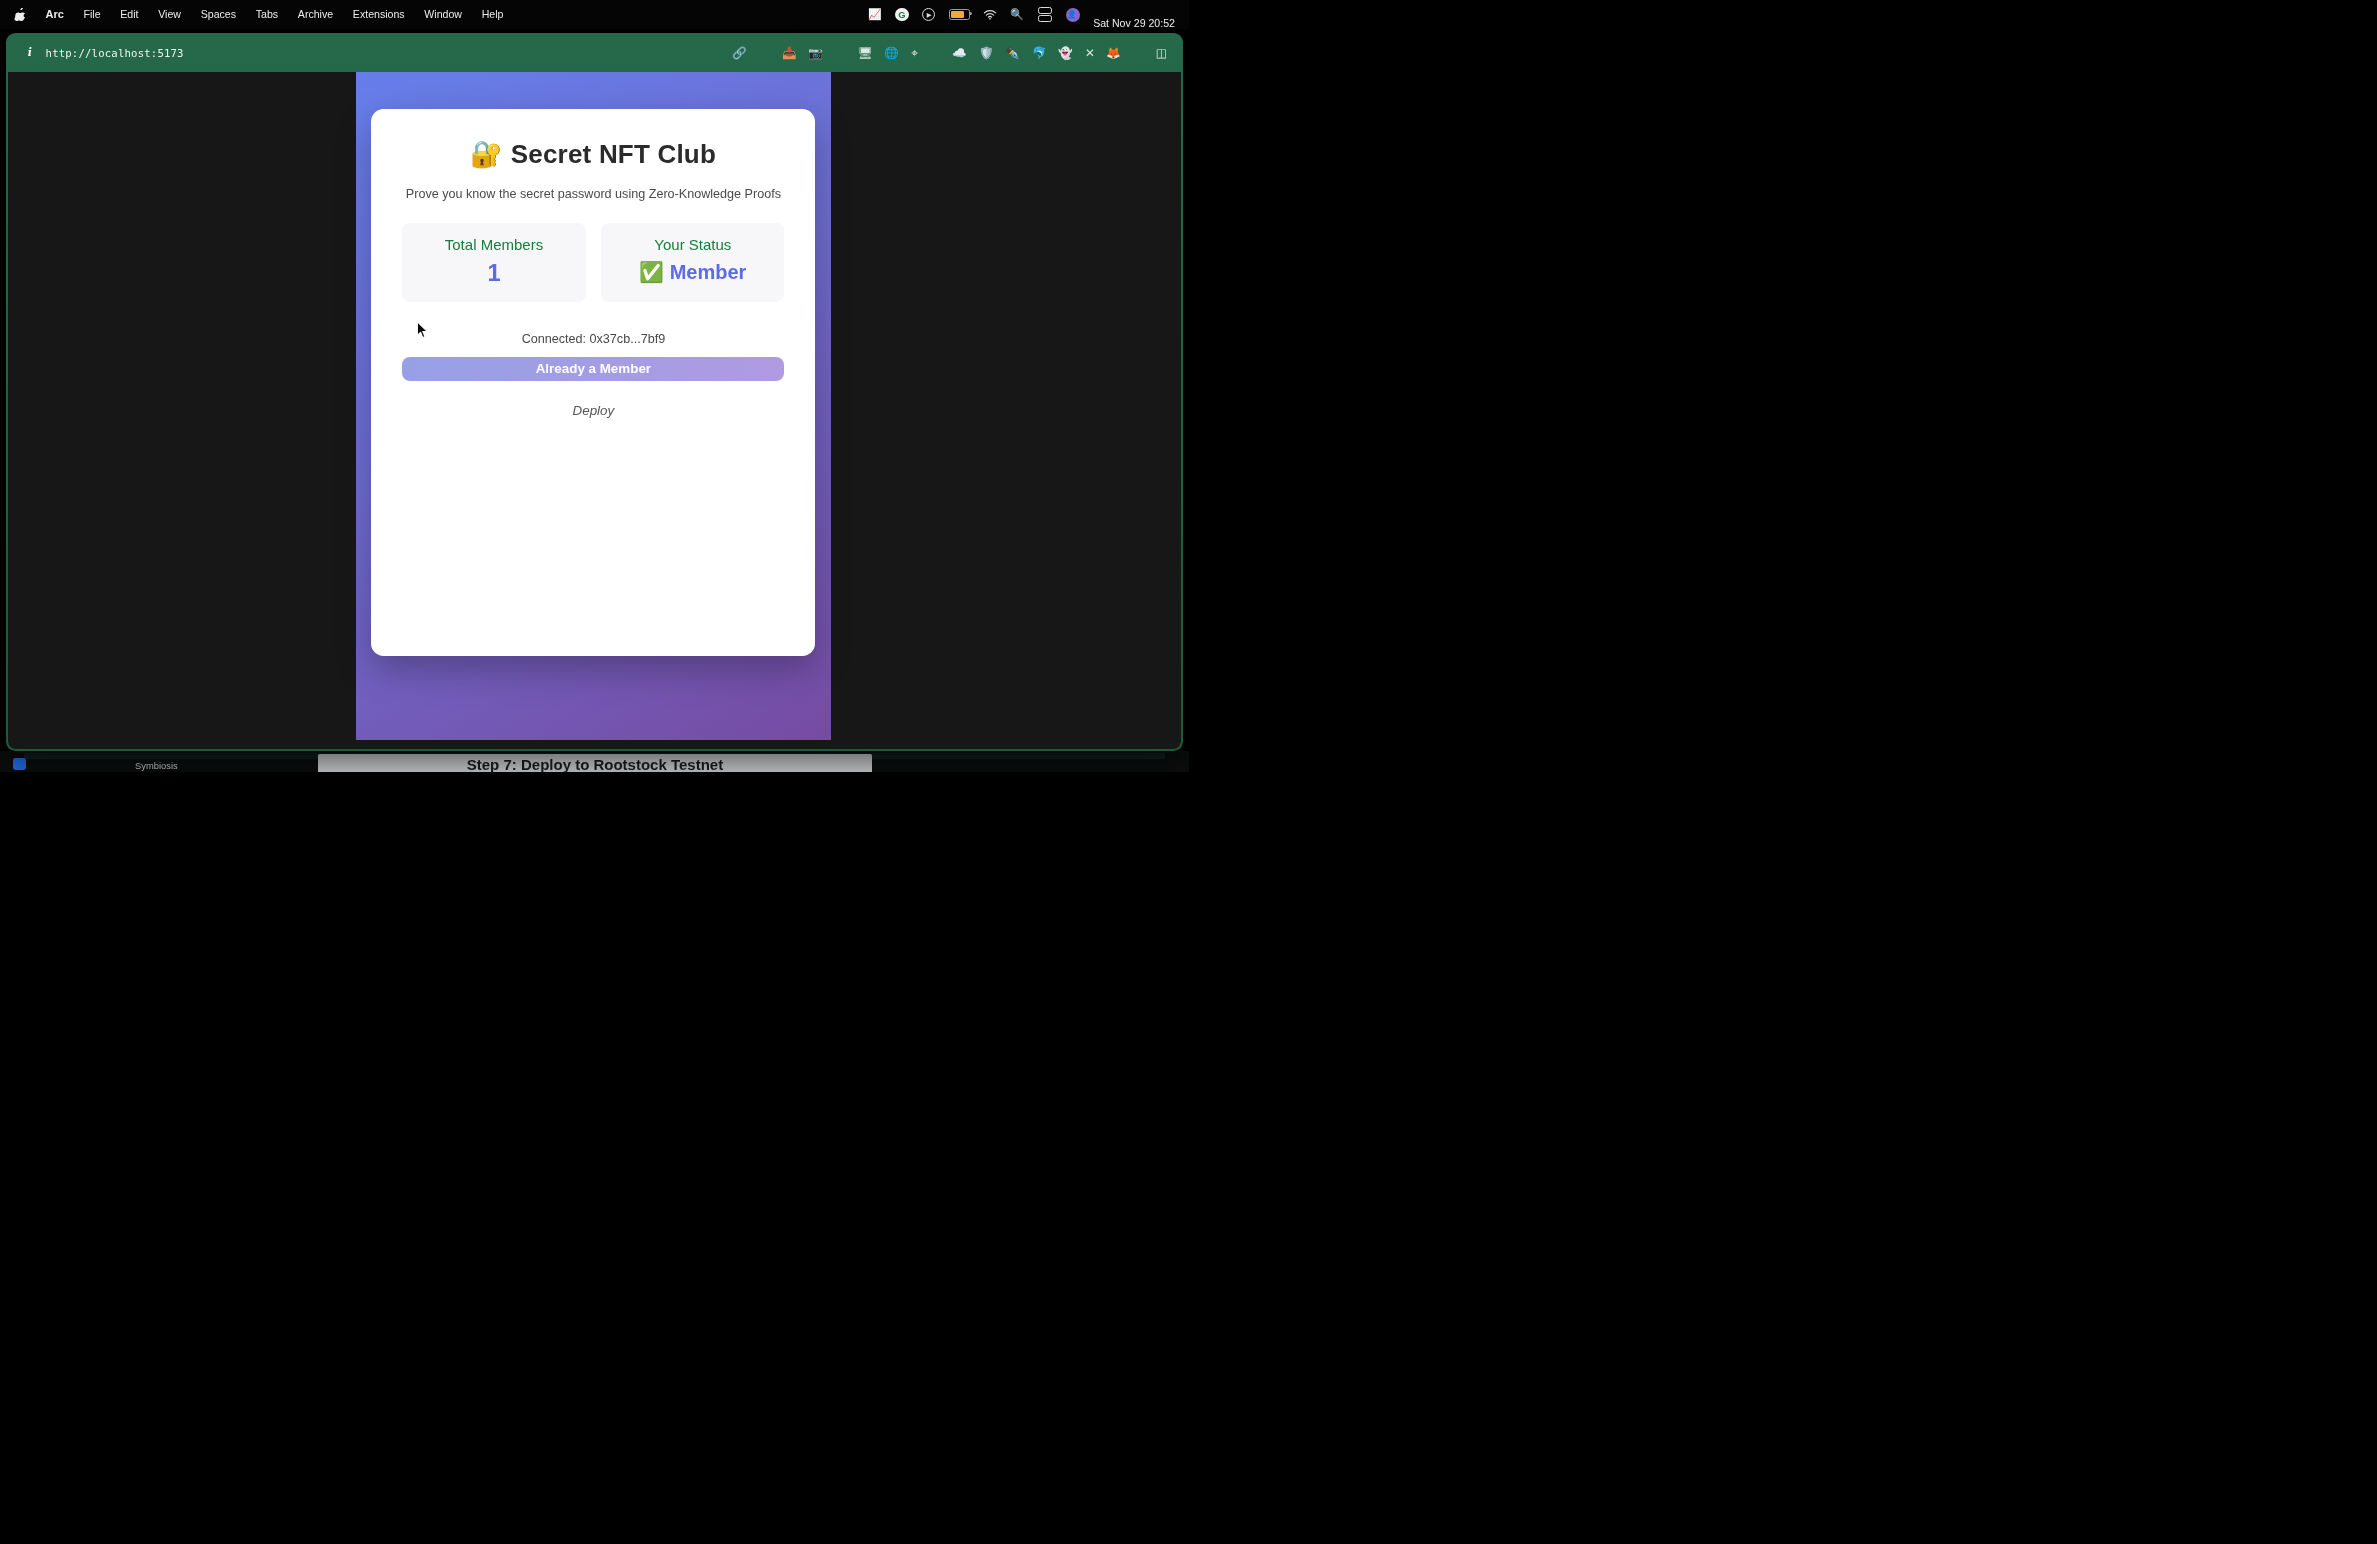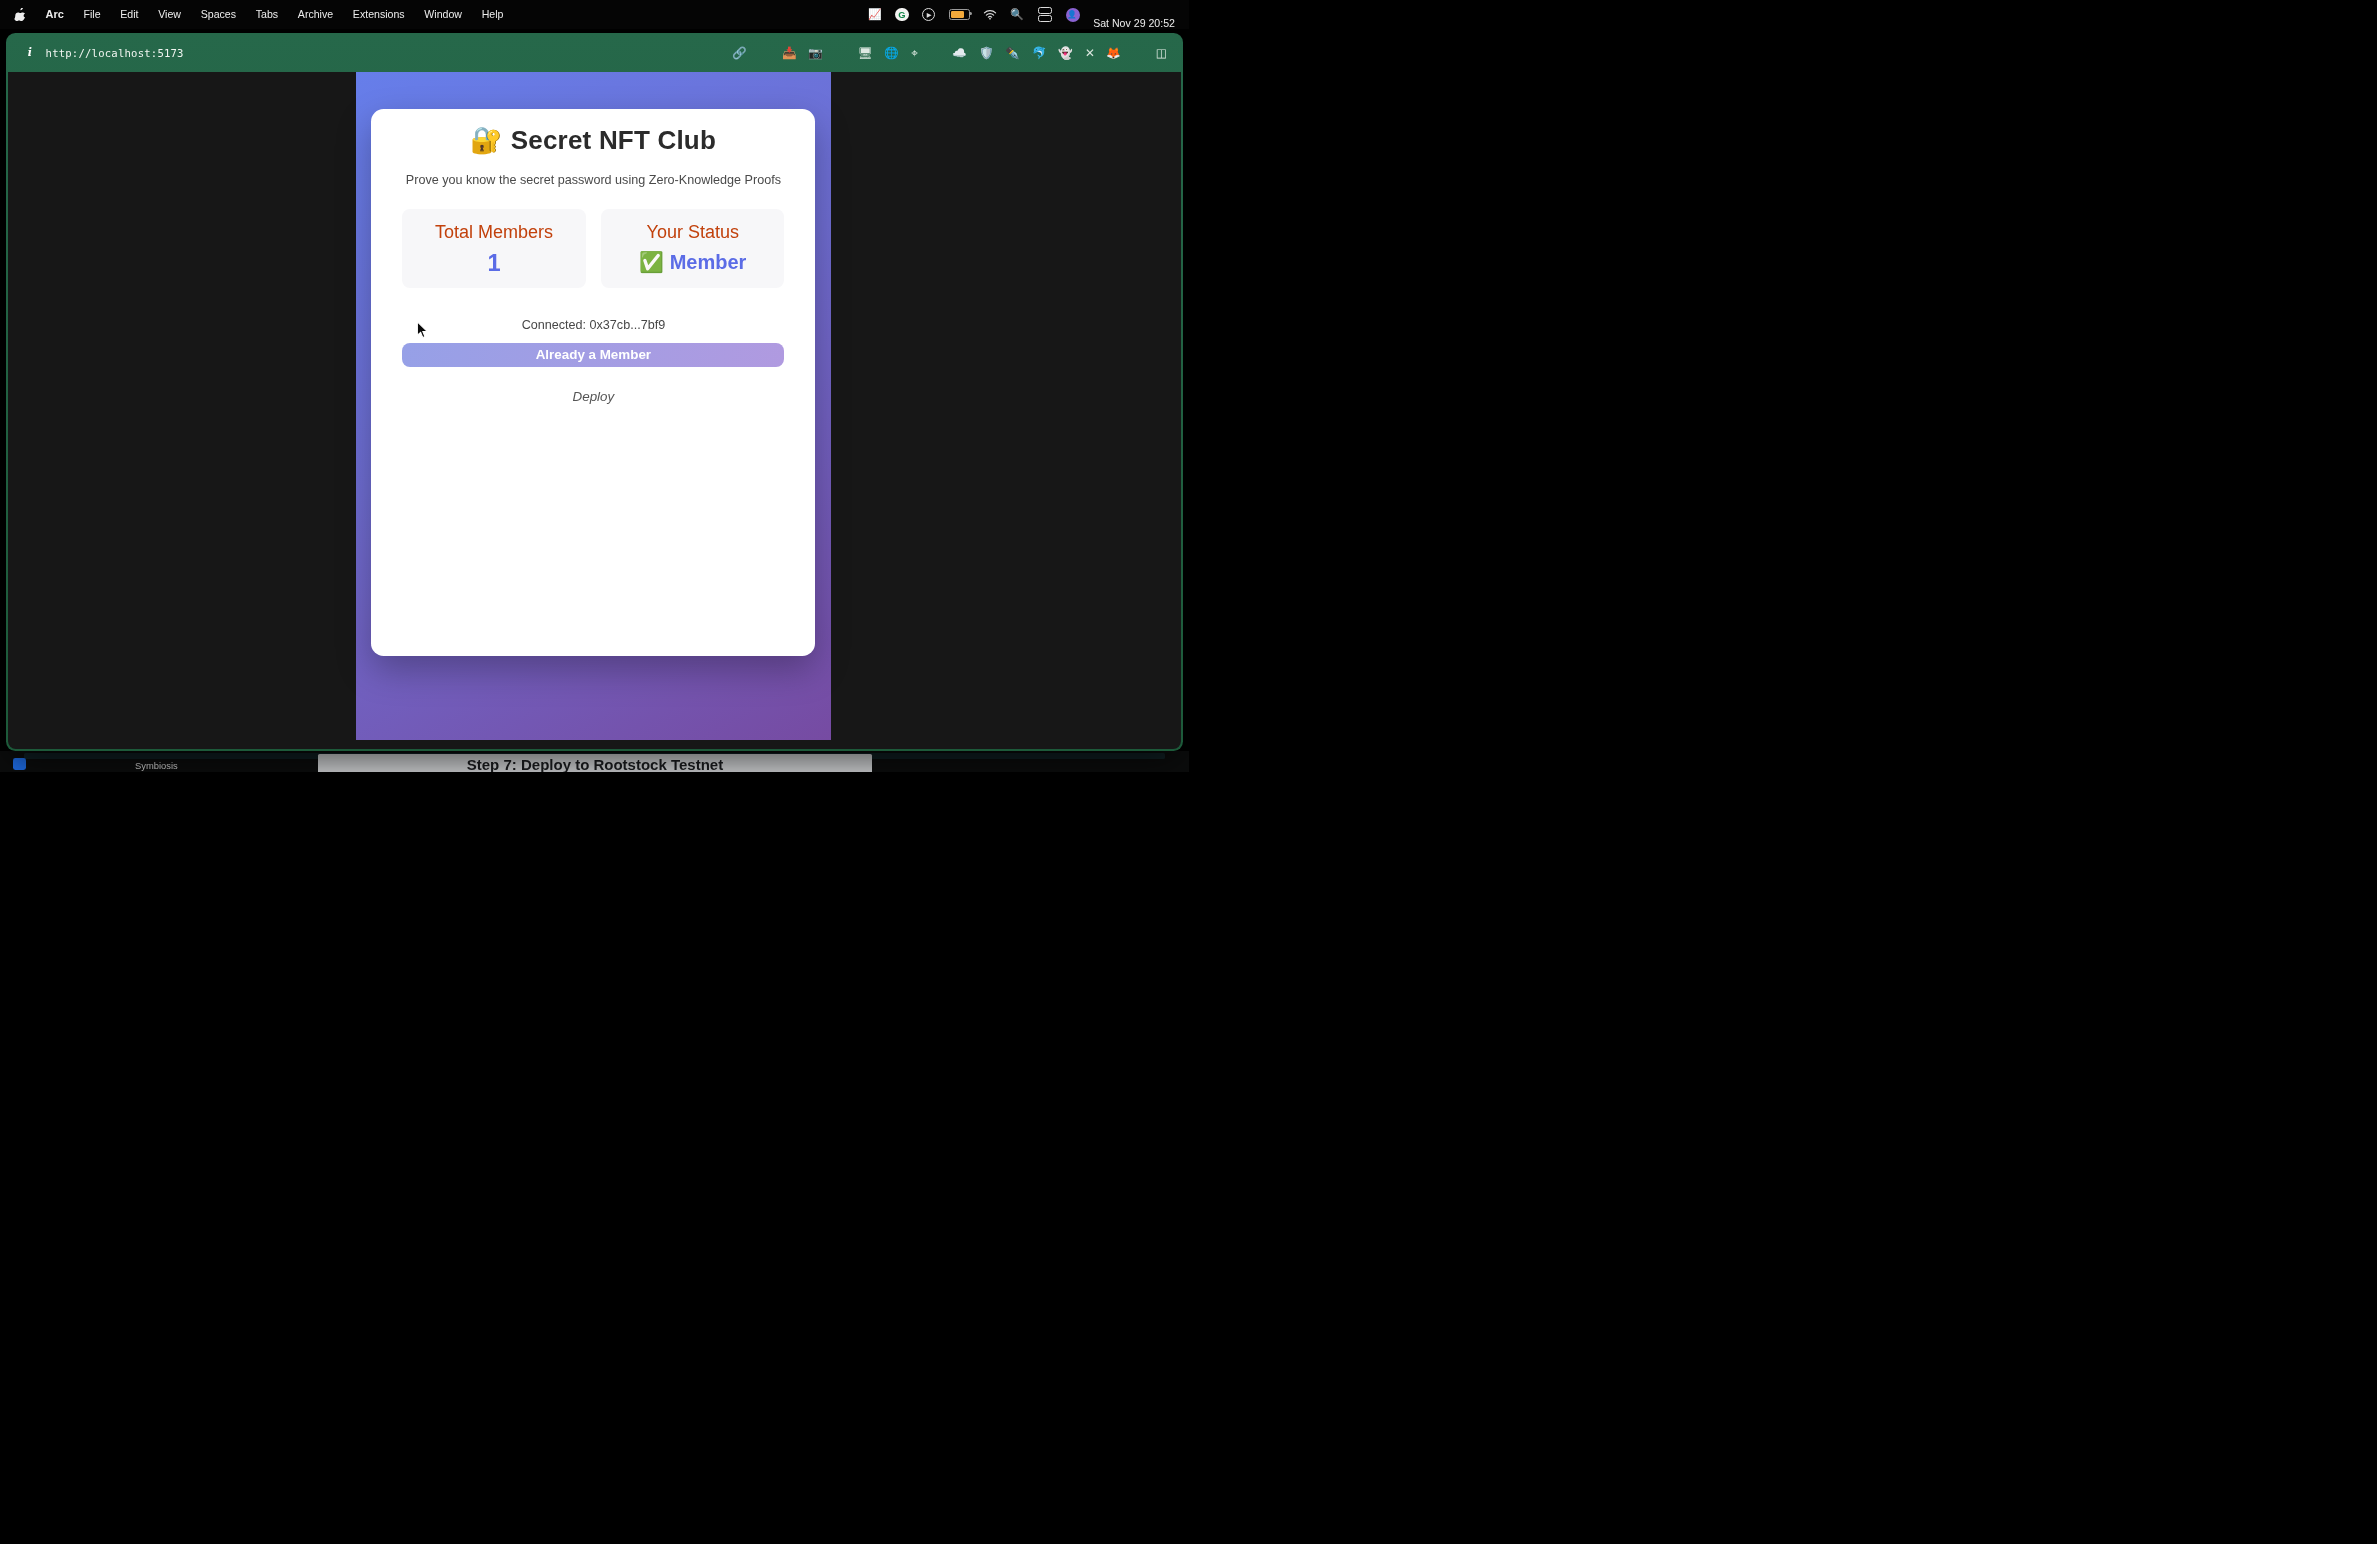--- a/index.html
+++ b/index.html
@@ -58,27 +58,27 @@
   }
 
   
   .gradient{
     position:absolute;left:348px;top:0;width:475px;height:668px;
     background:linear-gradient(150deg,#667eea 0%,#6e6cd0 45%,#764ba2 100%);
   }
   .card{
     width:444px;height:547px;box-sizing:border-box;margin:37px auto 0;
     background:#ffffff;border-radius:12.6px;box-shadow:0 14px 35px rgba(0,0,0,.28);
-    padding:14px 31px;text-align:center;
+    padding:28px 31px;text-align:center;
   }
   .card h1{margin:1.6px 0 0;font-size:26px;color:#2b2b2b;letter-spacing:0.2px;}
   .subtitle{margin-top:17.3px;font-size:12.6px;color:#4a4a4a;}
   .stats{display:flex;gap:15.7px;margin-top:22px;}
   .statbox{flex:1;height:79px;background:#f7f7f9;border-radius:7.9px;padding-top:13.4px;box-sizing:border-box;}
-  .statlabel{font-size:18px;color:#c2410c;}
+  .statlabel{font-size:15px;color:#15803d;}
   .statvalue{margin-top:6.3px;font-weight:bold;}
   .statvalue.num{font-size:23.6px;}
   .statvalue.member{font-size:20px;}
   .connected{margin-top:30px;font-size:12.6px;color:#474747;}
   .cta{
     margin-top:11px;width:100%;height:24px;border:none;border-radius:7.9px;
     background:linear-gradient(100deg,#96a0e7 0%,#b09ae0 100%);
     color:#fff;font-size:13.4px;font-weight:bold;font-family:inherit;cursor:pointer;
   }
   .ready{margin-top:22px;font-size:13.4px;color:#555;font-style:italic;}

